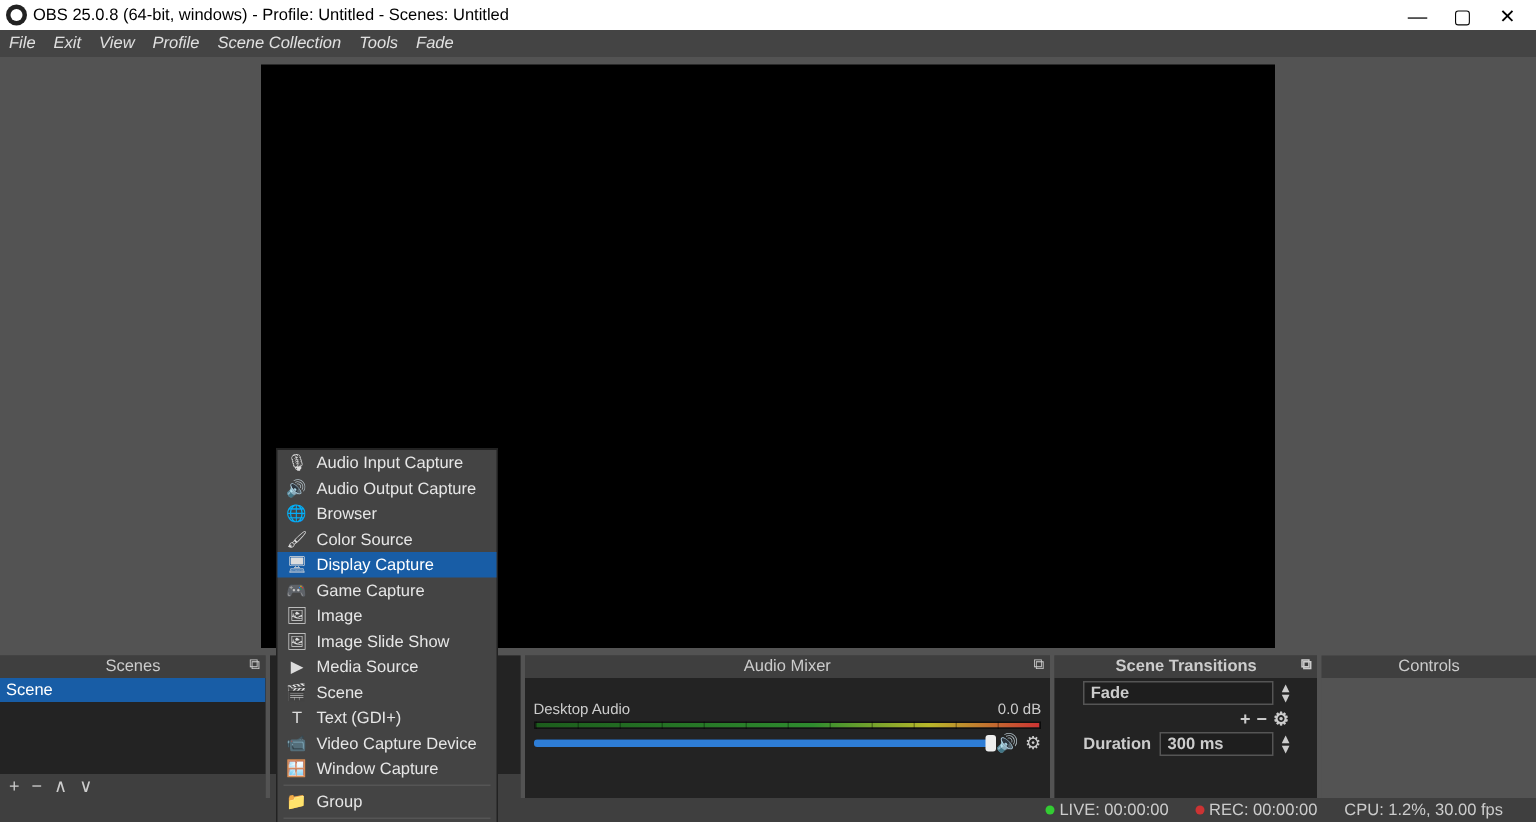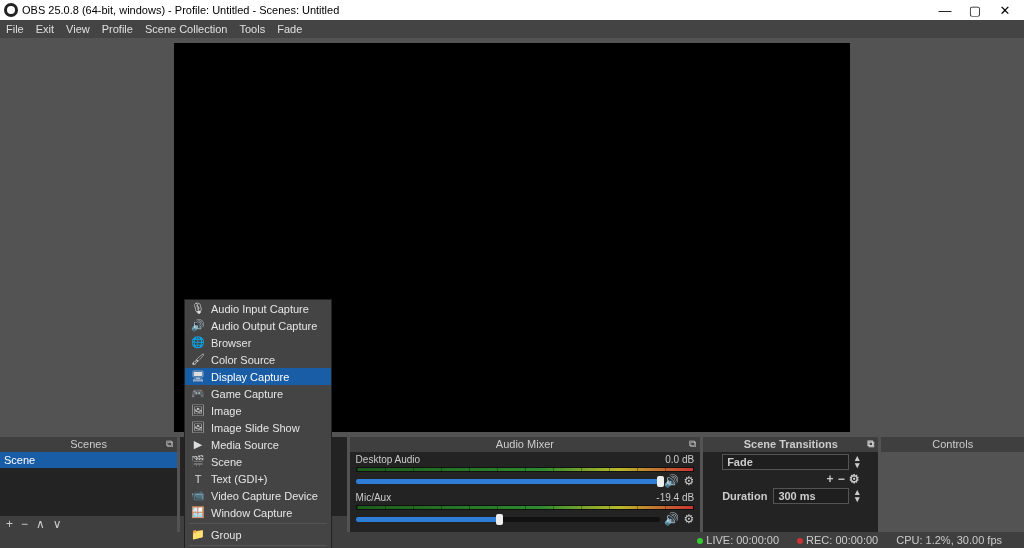--- a/index.html
+++ b/index.html
@@ -3,40 +3,40 @@
 <meta charset="utf-8">
 <style>
 * { margin:0; padding:0; box-sizing:border-box; font-family:"Segoe UI",Arial,sans-serif; }
 body { background:#535353; color:#d6d6d6; width:1024px; height:548px; overflow:hidden; font-size:11px; display:flex; flex-direction:column; }
 .titlebar { height:20px; background:#fff; color:#000; display:flex; align-items:center; padding:0 4px; position:relative; }
 .titlebar .tb-icon { width:14px; height:14px; background:#222; border-radius:50%; margin-right:4px; position:relative; }
 .titlebar .tb-icon::after{content:"";position:absolute;left:3px;top:3px;width:8px;height:8px;background:#fff;border-radius:50%;}
 .titlebar .tb-title { flex:1; }
 .titlebar .wbtn { width:30px; text-align:center; font-size:13px; color:#000; }
 .menubar { height:18px; background:#444; display:flex; align-items:center; gap:12px; padding:0 6px; color:#e0e0e0; }
-.menubar span { cursor:pointer; }
+.menubar span { cursor:pointer;font-style:italic; }
 .preview-area { flex:1; background:#535353; display:flex; align-items:center; justify-content:center; position:relative; }
 .preview-canvas { background:#000; width:676px; height:389px; }
 .docks { height:96px; display:flex; gap:3px; background:#535353; padding-top:1px; }
 .dock { background:#3f3f3f; display:flex; flex-direction:column; }
 .dock-header { height:15px; background:#3f3f3f; color:#ccc; text-align:center; font-size:11px; position:relative; padding-top:1px; }
 .dock-header .pop { position:absolute; right:4px; top:1px; font-size:10px; }
 .dock-body { flex:1; background:#232323; overflow:hidden; position:relative; }
 .scenes-dock { width:179px; }
 .sources-dock { width:168px; }
 .mixer-dock { width:354px; }
 .trans-dock { width:177px;font-weight:bold; }
 .controls-dock { width:144px; background:#535353; }
 .controls-dock .dock-body { background:#535353; display:flex; flex-direction:column; gap:2px; align-items:center; padding:2px 6px; }
 .ctrl-btn { width:100%; height:15px; background:#444; color:#ddd; font-size:11px; text-align:center; line-height:15px; cursor:pointer; }
 .scene-row { background:#185da6; color:#fff; height:16px; padding:0 4px; display:flex; align-items:center; font-size:11px; }
 .dock-toolbar { height:16px; background:#3f3f3f; display:flex; align-items:center; gap:8px; padding:0 6px; color:#ccc; font-size:12px; }
 .dock-toolbar span{cursor:pointer;}
 .sources-dock .dock-body { background:#232323; }
-.mixer-ch { padding:2px 6px; font-size:10px; }
+.mixer-ch { padding:16px 6px; font-size:10px; }
 .mixer-ch-title { display:flex; justify-content:space-between; color:#ccc; }
 .meter { height:5px; background:linear-gradient(to right,#1c5c1c 0%,#2e8b2e 55%,#b8b82a 78%,#c33 100%); border:1px solid #111; margin:2px 0; position:relative; }
 .meter .tick{position:absolute;top:-1px;bottom:-1px;width:1px;background:#000;opacity:.3;}
 .fader-row{display:flex;align-items:center;gap:4px;}
 .fader { flex:1; height:5px; background:#111; border-radius:2px; position:relative; }
 .fader .prog{position:absolute;left:0;top:0;bottom:0;background:#2e7dd6;border-radius:2px;}
 .fader .knob{position:absolute;top:-3px;width:7px;height:11px;background:#eee;border-radius:2px;}
 .mix-icons{display:flex;gap:4px;color:#ccc;font-size:12px;}
 .trans-body{padding:2px 19px;color:#ccc;font-size:11px;}
 .trans-row{display:flex;align-items:center;gap:6px;margin-bottom:2px;}

